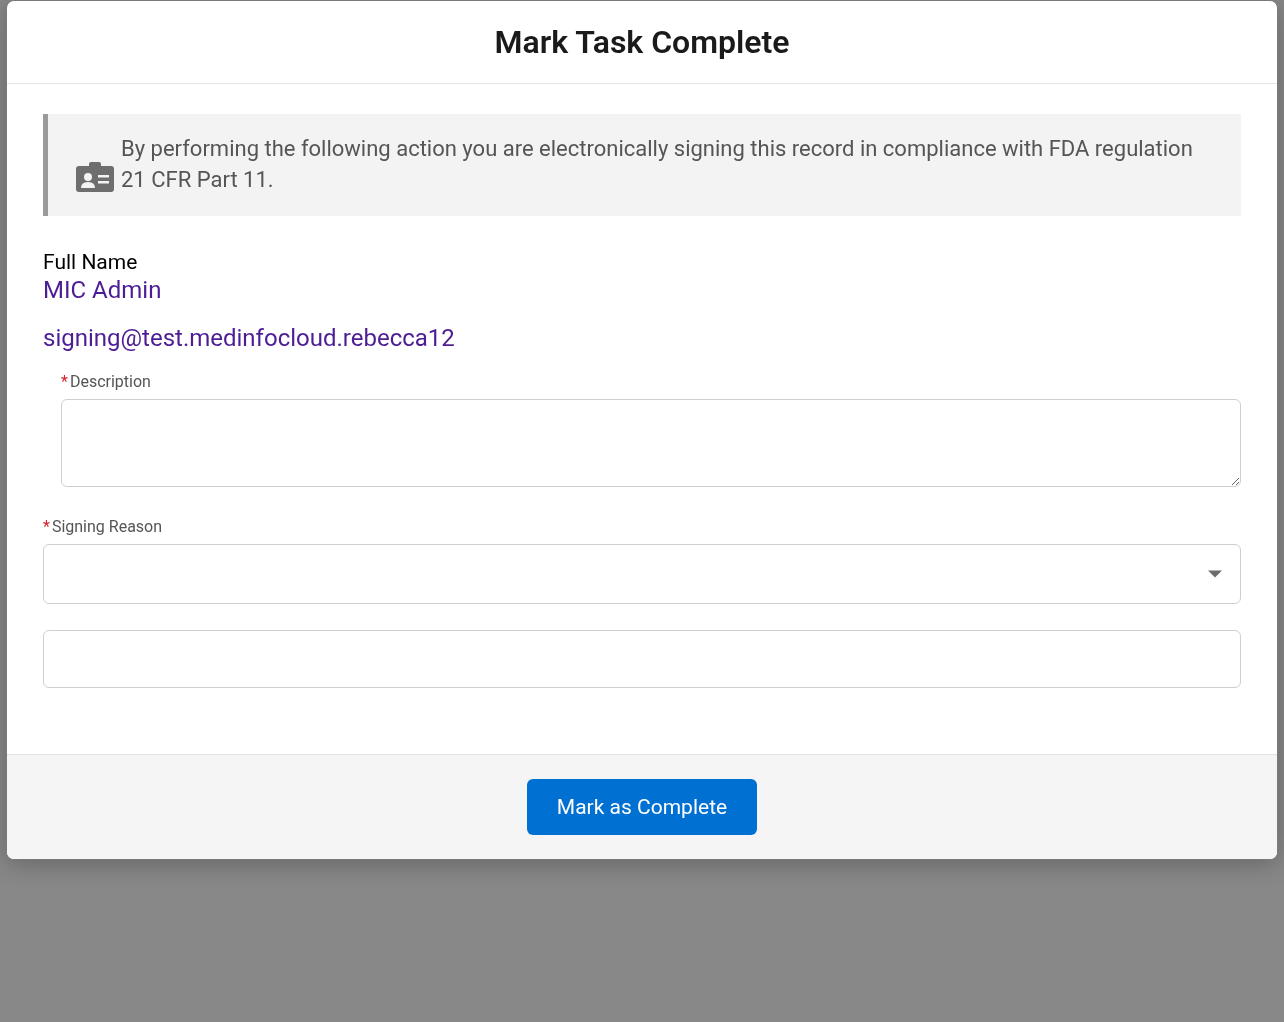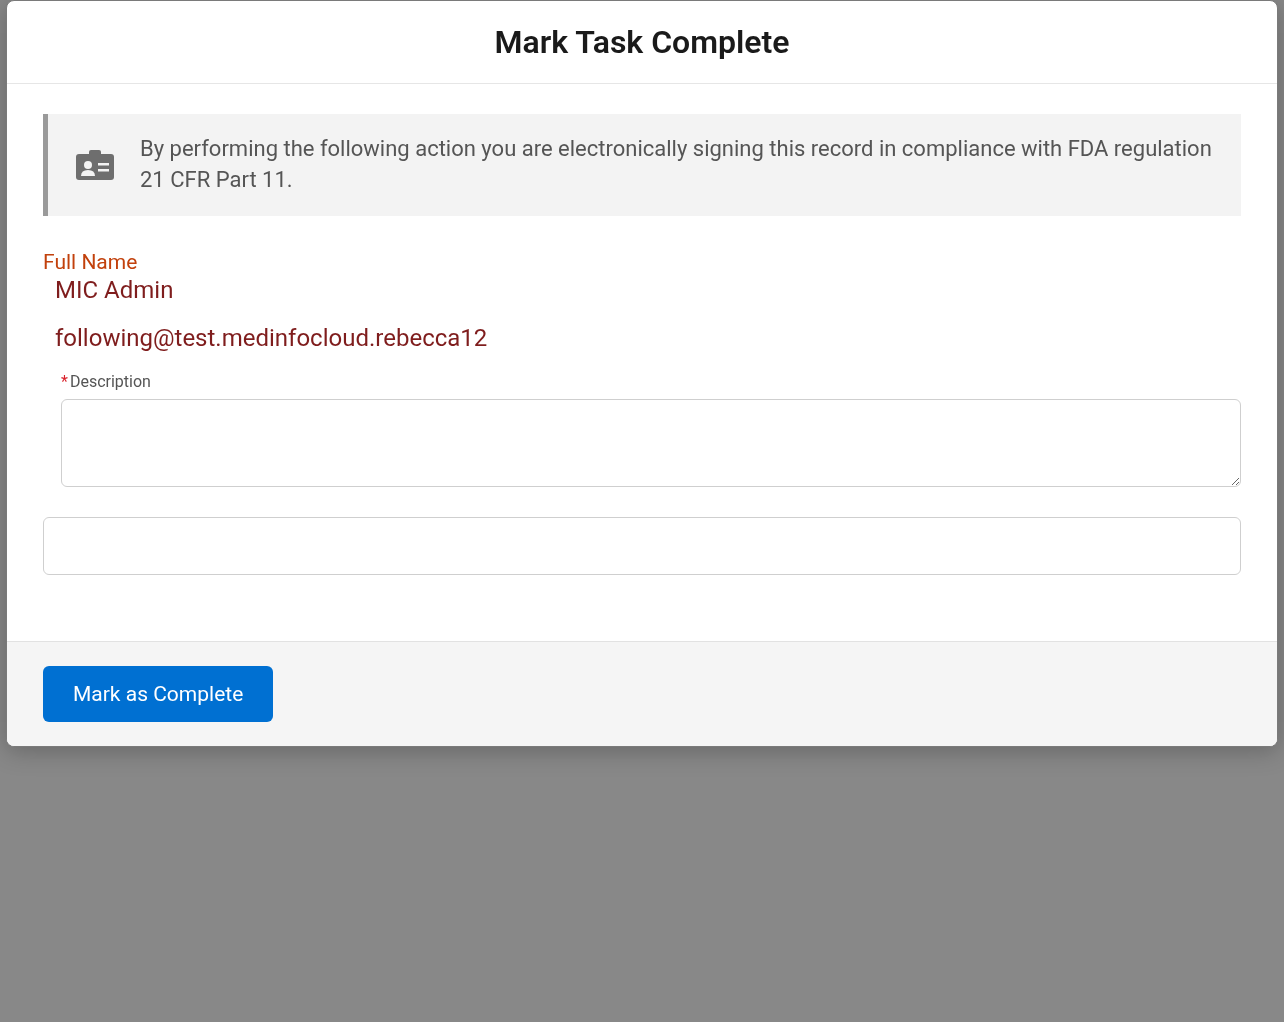--- a/index.html
+++ b/index.html
@@ -37,45 +37,44 @@
     }
     .modal-body {
       padding: 30px 36px 40px 36px;
       flex: 1;
     }
     .info-banner {
       background: #f3f3f3;
       border-left: 5px solid #9a9a9a;
       padding: 20px 28px;
       display: flex;
-      align-items: center;
-      gap: 26px;
+      align-items: flex-end;
+      gap: 7px;
       margin-bottom: 34px;
     }
     .info-banner .icon-wrap {
       flex-shrink: 0;
       padding-top: 4px;
     }
     .info-banner-text {
       font-size: 22px;
       line-height: 1.4;
       color: #555;
     }
     .field-group {
       margin-bottom: 20px;
     }
     .field-label-small {
       font-size: 21px;
-      color: #c2410c;
+      color: #000000;
       margin-bottom: 2px;
     }
     .field-value {
       font-size: 24px;
-      color: #7f1d1d;
-      margin-left: 12px;
+      color: #4c1d95;
     }
     .form-group {
       margin-bottom: 26px;
     }
     .form-group.indented {
       padding-left: 18px;
     }
     .form-label {
       font-size: 16px;
       color: #555;
@@ -127,21 +126,21 @@
       border-radius: 6px;
       padding: 10px 12px;
       font-size: 18px;
       font-family: inherit;
     }
     .modal-footer {
       background: #f5f5f5;
       border-top: 1px solid #e2e2e2;
       padding: 24px 36px;
       display: flex;
-      justify-content: flex-start;
+      justify-content: center;
     }
     .primary-button {
       background: #0070d2;
       color: #fff;
       border: none;
       border-radius: 6px;
       padding: 16px 30px;
       font-size: 21px;
       font-weight: 400;
       cursor: pointer;
@@ -172,30 +171,45 @@
       </span>
       <div class="info-banner-text">By performing the following action you are electronically signing this record in compliance with FDA regulation 21 CFR Part 11.</div>
     </div>
 
     <div class="field-group">
       <div class="field-label-small">Full Name</div>
       <div class="field-value">MIC Admin</div>
     </div>
 
     <div class="field-group">
-      <div class="field-value">following@test.medinfocloud.rebecca12</div>
+      <div class="field-value">signing@test.medinfocloud.rebecca12</div>
     </div>
 
     <div class="form-group indented">
       <label class="form-label">
         <span class="required-asterisk">*</span><span>Description</span>
       </label>
       <textarea class="textarea-input" value="" style=""></textarea>
     </div>
 
+    <div class="form-group">
+      <label class="form-label">
+        <span class="required-asterisk">*</span><span>Signing Reason</span>
+      </label>
+      <div class="select-wrap">
+        <select class="select-input">
+          <option value=""></option>
+        </select>
+        <span class="select-caret">
+          <svg width="16" height="10" viewBox="0 0 16 10" fill="#6e6e6e">
+            <path d="M1 1 L8 8 L15 1 Z"></path>
+          </svg>
+        </span>
+      </div>
+    </div>
 
     <div class="form-group">
       <input type="text" class="text-input" value="" style="">
     </div>
 
   </div>
 
   <div class="modal-footer">
     <button class="primary-button">Mark as Complete</button>
   </div>

